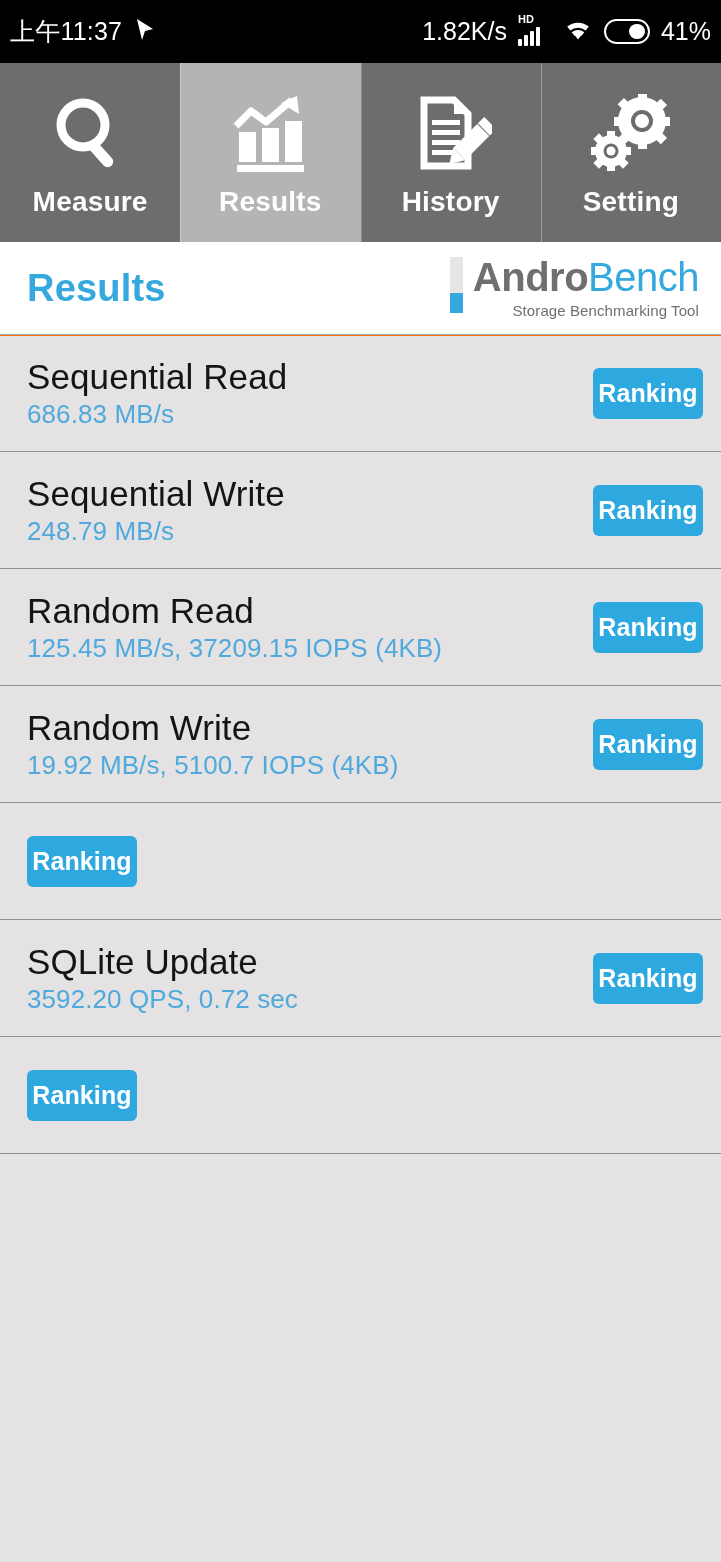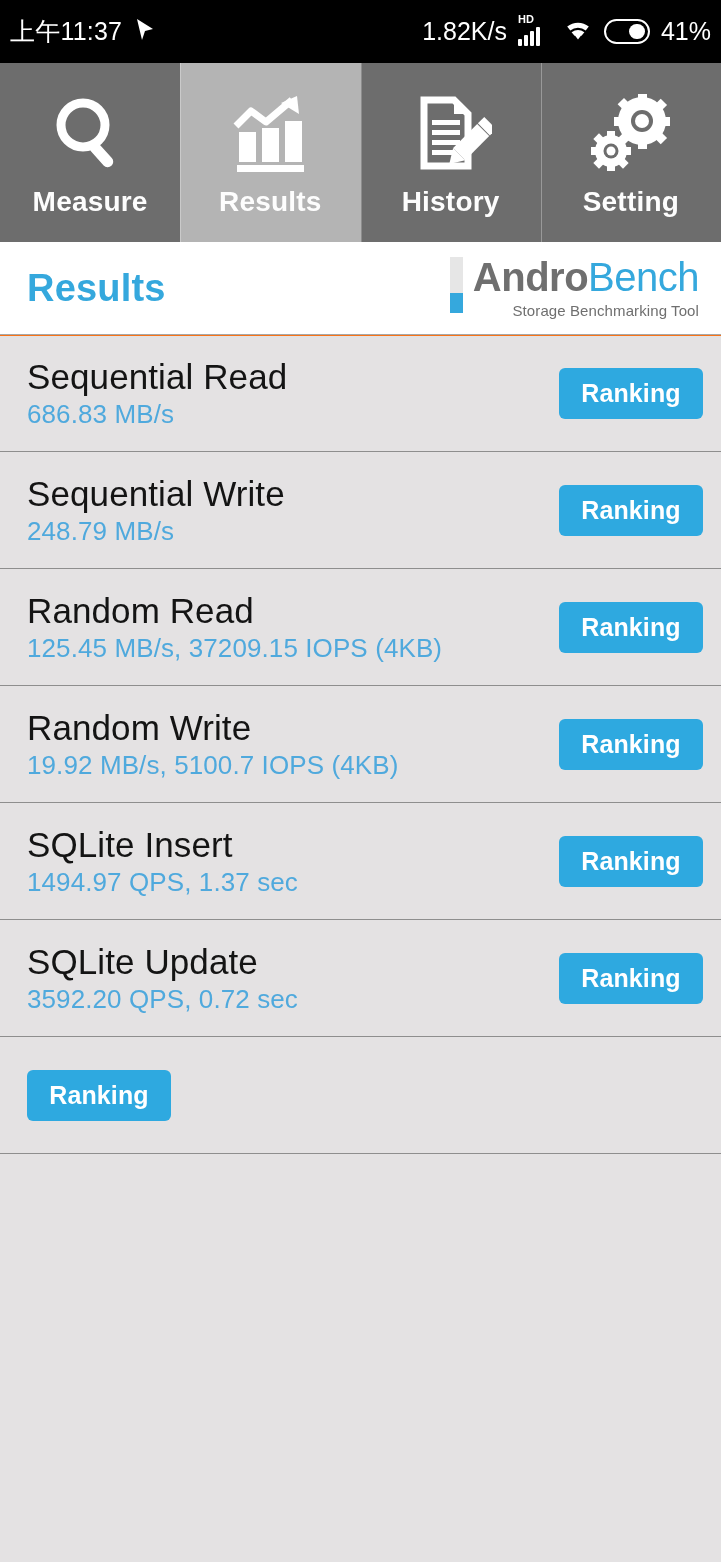--- a/index.html
+++ b/index.html
@@ -88,21 +88,21 @@
     position:relative; height:117px;
     display:flex; align-items:center; justify-content:space-between;
     padding:0 18px 0 27px;
     border-bottom:1px solid #8e8e8e;
   }
   .row:first-child { border-top:1px solid #f97316; }
   .row-text { display:flex; flex-direction:column; gap:2px; }
   .row-title { font-size:35px; color:#141414; letter-spacing:0.1px; }
   .row-value { font-size:26px; color:#4fa9dd; letter-spacing:0.1px; }
   .ranking-btn {
-    width:144px; height:51px; background:#2ea9e0; border:none; border-radius:6px;
+    width:110px; height:51px; background:#2ea9e0; border:none; border-radius:6px;
     color:#fff; font-size:25px; font-weight:bold;
     font-family:"Liberation Sans", sans-serif;
     cursor:pointer; letter-spacing:0.1px;
   }
   .filler { background:#e4e2e3; flex:1; }
 </style>
 </head>
 <body>
 
 <div id="app">
@@ -266,24 +266,20 @@
 
     <div class="row">
       <div class="row-text">
         <span class="row-title">Random Write</span>
         <span class="row-value">19.92 MB/s, 5100.7 IOPS (4KB)</span>
       </div>
       <button class="ranking-btn">Ranking</button>
     </div>
 
     <div class="row">
-      <div class="row-text">
-        <span class="row-title">SQLite Insert</span>
-        <span class="row-value">1494.97 QPS, 1.37 sec</span>
-      </div>
       <button class="ranking-btn">Ranking</button>
     </div>
 
     <div class="row">
       <div class="row-text">
         <span class="row-title">SQLite Update</span>
         <span class="row-value">3592.20 QPS, 0.72 sec</span>
       </div>
       <button class="ranking-btn">Ranking</button>
     </div>

